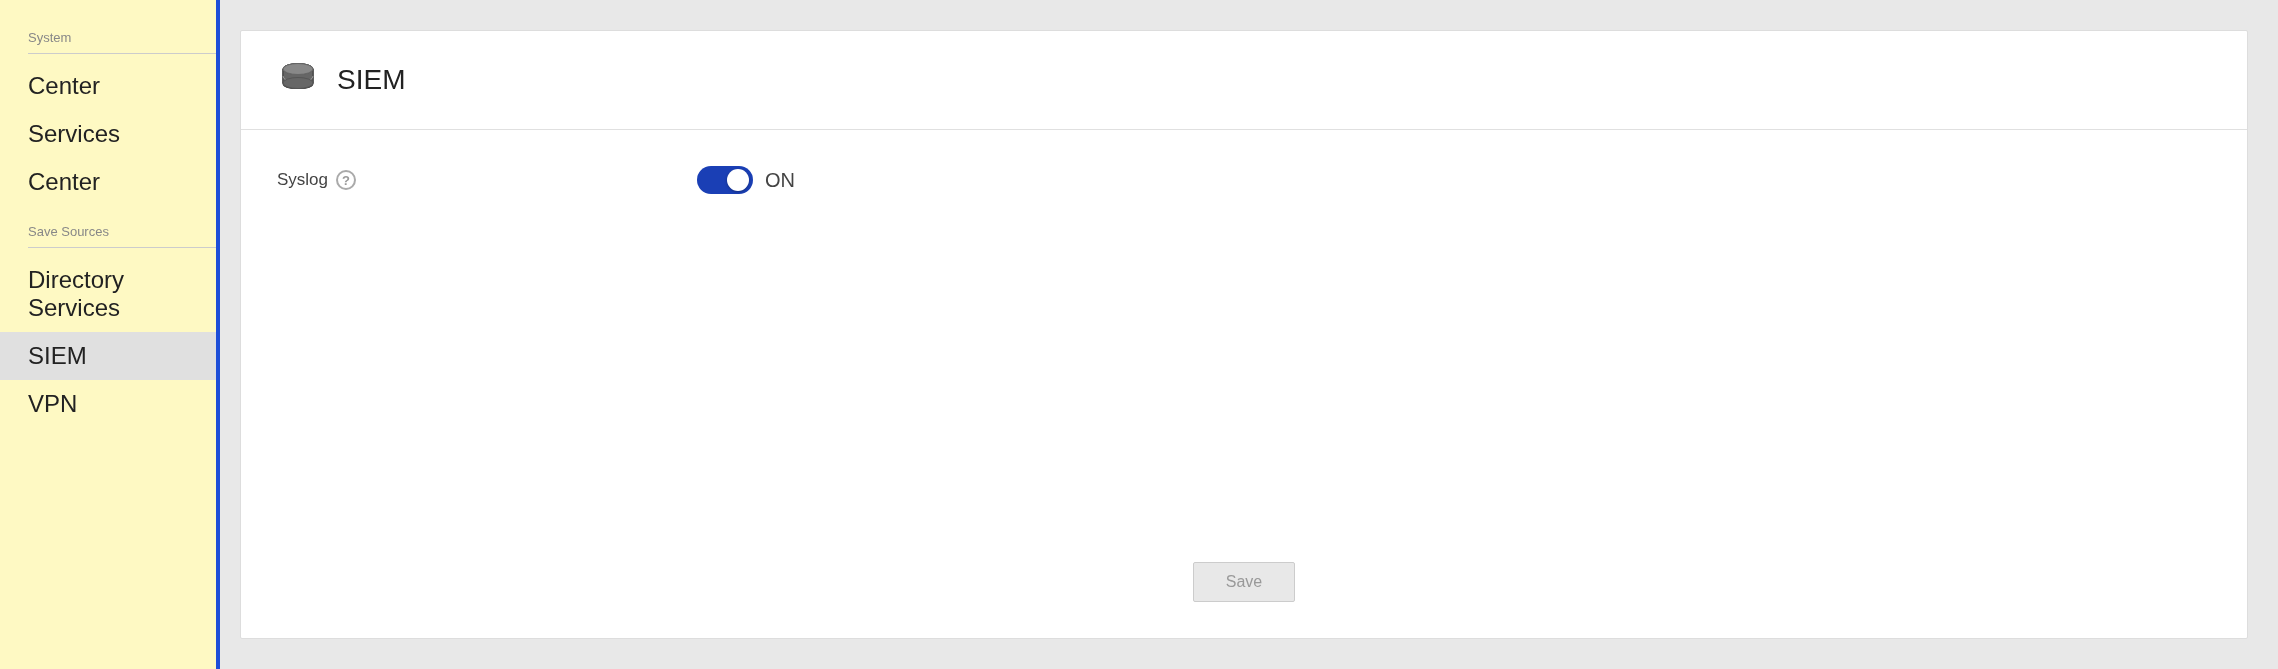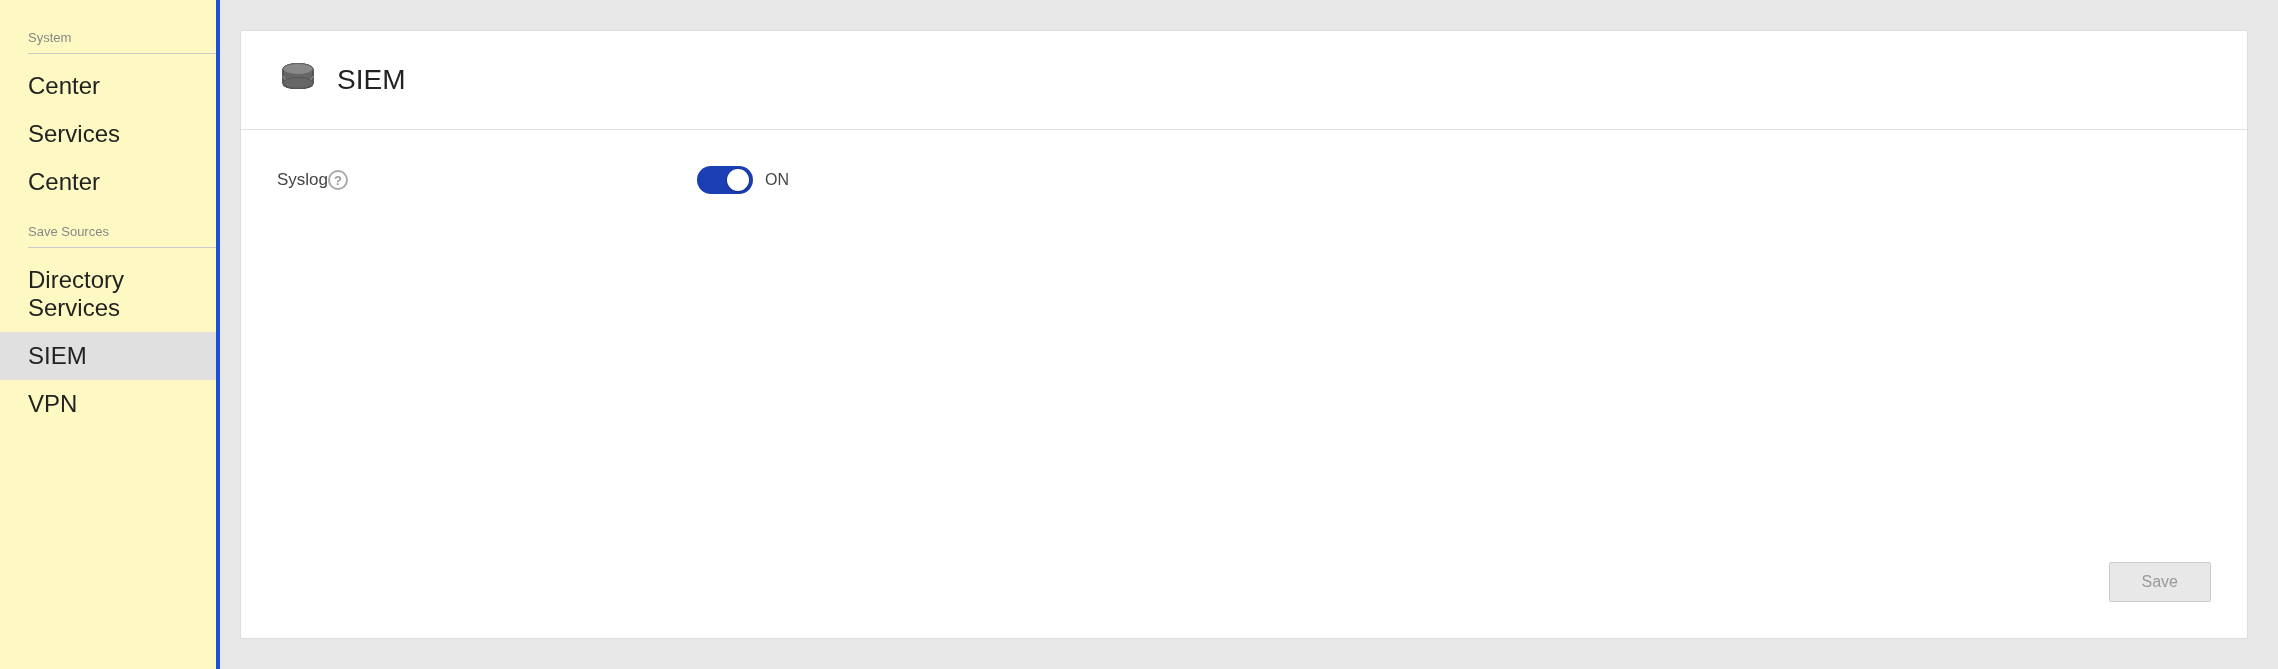--- a/index.html
+++ b/index.html
@@ -98,20 +98,21 @@
       display: flex;
       align-items: center;
       gap: 0;
     }
 
     .form-label {
       font-size: 17px;
       color: #444;
       display: flex;
       align-items: center;
+      gap: 8px;
       width: 340px;
     }
 
     .help-icon {
       width: 20px;
       height: 20px;
       border-radius: 50%;
       border: 2px solid #aaa;
       display: inline-flex;
       align-items: center;
@@ -145,27 +146,27 @@
       height: 22px;
       background: #fff;
       border-radius: 50%;
       position: absolute;
       top: 3px;
       right: 4px;
       box-shadow: 0 1px 3px rgba(0,0,0,0.3);
     }
 
     .toggle-label {
-      font-size: 16px;
+      font-size: 20px;
       color: #444;
     }
 
     .panel-footer {
       display: flex;
-      justify-content: flex-end;
+      justify-content: center;
       padding: 0;
     }
 
     .save-button {
       padding: 10px 32px;
       background: #e8e8e8;
       border: 1px solid #ccc;
       color: #999;
       font-size: 16px;
       cursor: default;

